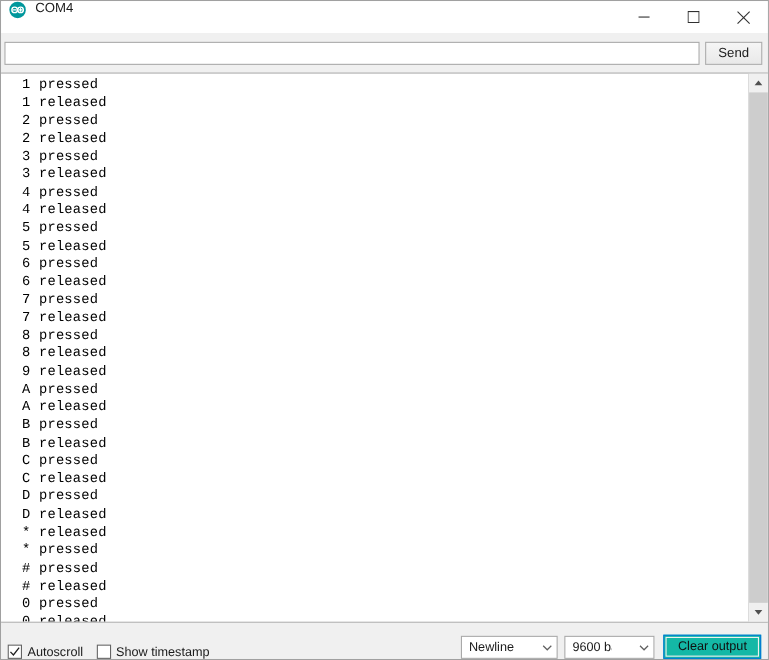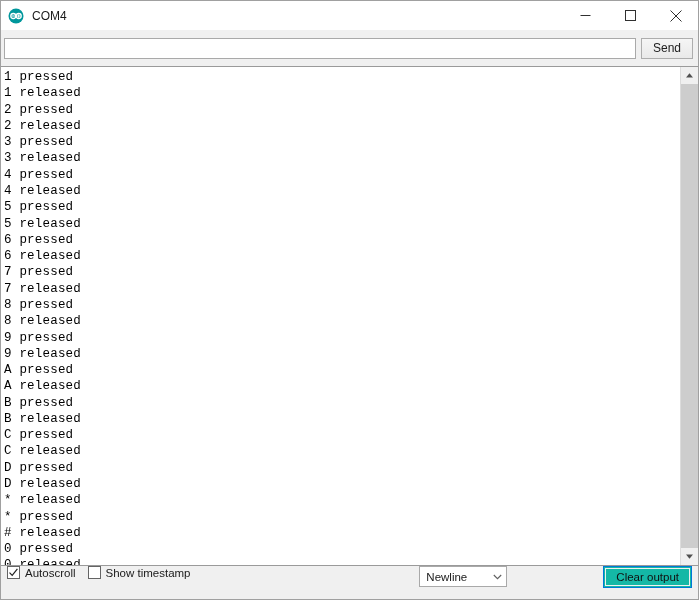--- a/index.html
+++ b/index.html
@@ -23,21 +23,21 @@
     display: flex;
     flex-direction: column;
     position: relative;
   }
 
   
   .titlebar {
     height: 29px;
     background: #ffffff;
     display: flex;
-    align-items: center;
+    align-items: flex-start;
     flex: 0 0 auto;
     position: relative;
   }
   .title-icon {
     width: 16px;
     height: 16px;
     margin-left: 7px;
     margin-right: 8px;
     flex: 0 0 auto;
     display: block;
@@ -113,21 +113,21 @@
     background: #ffffff;
     border-top: 1px solid #9a9a9a;
     border-bottom: 1px solid #9a9a9a;
     min-height: 0;
     position: relative;
   }
   .output {
     flex: 1 1 auto;
     overflow: hidden;
     background: #ffffff;
-    padding: 2px 0 0 3px;
+    padding: 2px 0 0 19px;
     box-sizing: border-box;
     min-width: 0;
   }
   .line {
     font-family: "Liberation Mono", monospace;
     font-size: 12.5px;
     line-height: 16.28px;
     color: #000000;
     white-space: pre;
     letter-spacing: 0.2px;
@@ -164,21 +164,21 @@
     height: 100%;
     background: #cdcdcd;
   }
 
   
   .statusbar {
     height: 33px;
     flex: 0 0 auto;
     background: #f0f0f0;
     display: flex;
-    align-items: flex-start;
+    align-items: flex-end;
     padding: 0 4px 0 6px;
     box-sizing: border-box;
   }
   .chk-item {
     display: flex;
     align-items: center;
     margin-right: 12px;
     flex: 0 0 auto;
   }
   .chk-box {
@@ -308,32 +308,32 @@
         <div class="line">4 pressed</div>
         <div class="line">4 released</div>
         <div class="line">5 pressed</div>
         <div class="line">5 released</div>
         <div class="line">6 pressed</div>
         <div class="line">6 released</div>
         <div class="line">7 pressed</div>
         <div class="line">7 released</div>
         <div class="line">8 pressed</div>
         <div class="line">8 released</div>
-        <div class="line">9 pressed</div>
         <div class="line">9 released</div>
         <div class="line">A pressed</div>
         <div class="line">A released</div>
         <div class="line">B pressed</div>
         <div class="line">B released</div>
         <div class="line">C pressed</div>
         <div class="line">C released</div>
         <div class="line">D pressed</div>
         <div class="line">D released</div>
         <div class="line">* released</div>
         <div class="line">* pressed</div>
+        <div class="line"># pressed</div>
         <div class="line"># released</div>
         <div class="line">0 pressed</div>
         <div class="line">0 released</div>
       </div>
     <div class="scrollbar">
       <div class="sb-btn">
         <svg width="9" height="7" viewBox="0 0 9 7">
           <path d="M4.5 1.2 L8 5.4 L1 5.4 Z" fill="#505050"></path>
         </svg>
       </div>

